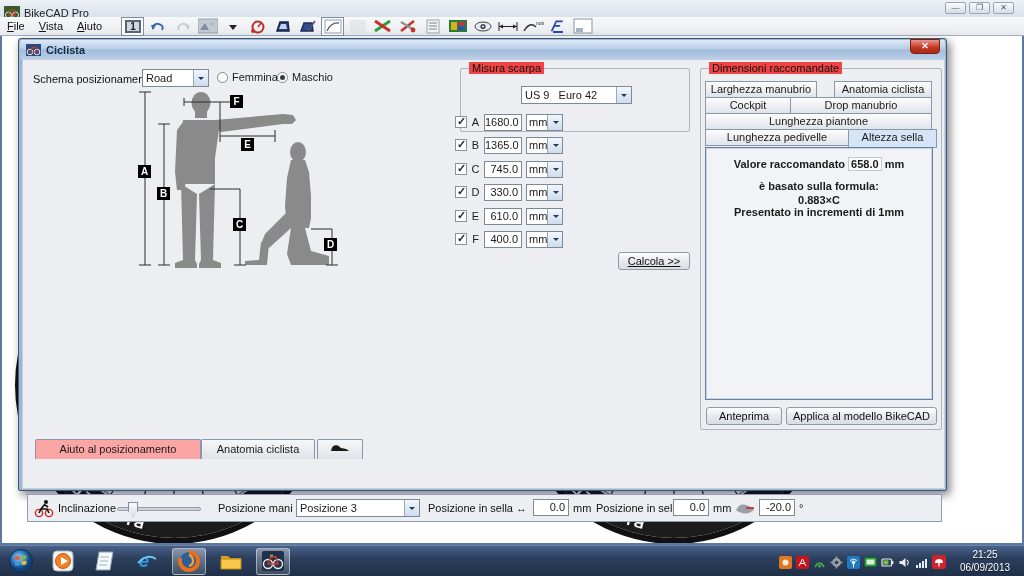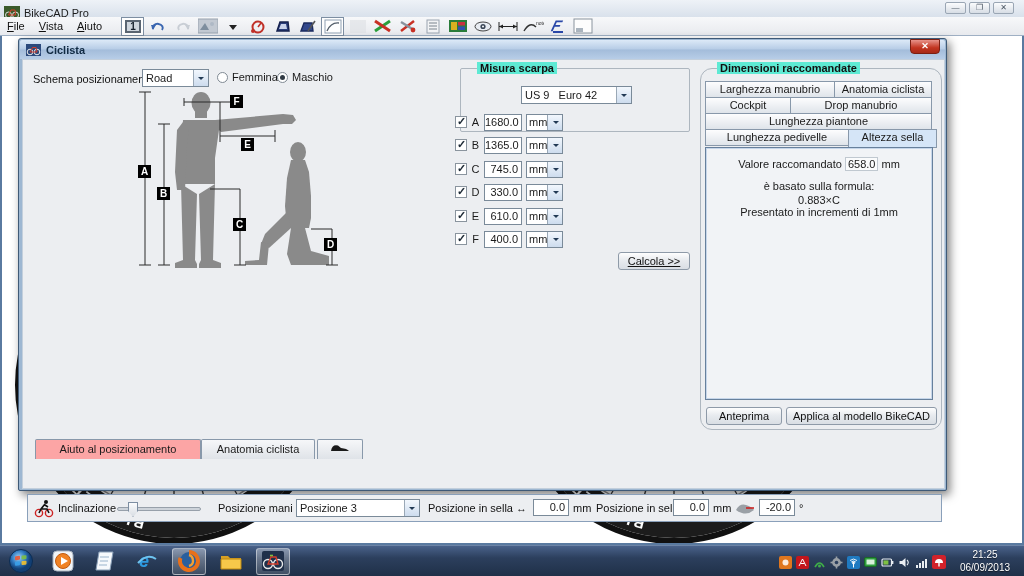--- a/index.html
+++ b/index.html
@@ -32,35 +32,35 @@
 
   .lbl { position:absolute; color:#111; white-space:nowrap; }
   .select { position:absolute; height:18px; background:#fff; border:1px solid #7a8a99; display:flex; align-items:center; }
   .select .sel-txt { flex:1; padding:0 3px; white-space:pre; overflow:hidden; }
   .sel-arrow { width:15px; height:100%; border-left:1px solid #9aa8b6; background:linear-gradient(#f2f7fd,#cddcee); display:flex; align-items:center; justify-content:center; }
   .sel-arrow::after { content:""; width:0; height:0; border:3.5px solid transparent; border-top-color:#223a55; margin-top:3px; }
   .radio { position:absolute; display:flex; align-items:center; gap:4px; }
   .rdot { width:11px; height:11px; border-radius:50%; background:#fff; border:1px solid #808a94; position:relative; }
   .rdot.on::after { content:""; position:absolute; left:2px; top:2px; width:5px; height:5px; border-radius:50%; background:#303a44; }
   .gbox { position:absolute; border:1px solid #adb6bf; border-radius:2px; }
-  .gbox-label { position:absolute; top:-7px; left:16px; background:#5eead4; padding:0 3px; color:#111;font-weight:bold; }
+  .gbox-label { position:absolute; top:-7px; left:8px; background:#ef4444; padding:0 3px; color:#111; }
   .cb { width:12px; height:12px; background:#fff; border:1px solid #8a949e; position:relative; }
   .cb::after { content:"✓"; position:absolute; left:1px; top:-2px; font-size:11px; color:#1e2a36; font-weight:bold; }
   .mrow { position:absolute; left:432px; display:flex; align-items:center; gap:4px; height:18px; }
   .mrow .mkey { width:9px; text-align:center; }
   .field { background:#fff; border:1px solid #7a8a99; height:17px; text-align:right; padding:1px 3px 0 0; }
   .mrow .field { width:38px; }
   .unit-combo { width:37px; height:17px; background:#fff; border:1px solid #7a8a99; display:flex; align-items:center; }
   .unit-combo span { flex:1; padding-left:2px; }
   .btn { position:absolute; background:linear-gradient(#fefefe,#e8ebef 45%,#d9dee4); border:1px solid #8e9aa8; border-radius:3px; text-align:center; color:#111; }
 
   
   .rtab { position:absolute; height:17px; background:linear-gradient(#fdfdfe,#dfe4ea); border:1px solid #8898aa; text-align:center; line-height:15px; }
   .rtab.sel { background:#d5e5f7; }
-  .rpanel { position:absolute; left:4px; top:78px; width:228px; height:253px; background:#f1f3f6; border:1px solid #67809c; box-shadow:inset 0 0 0 1px #c6d6ea; text-align:center; }
+  .rpanel { position:absolute; left:4px; top:78px; width:228px; height:253px; background:#f1f3f6; border:1px solid #67809c; box-shadow:inset 0 0 0 1px #c6d6ea; text-align:center;font-weight:bold; }
   .rpanel .rline { margin-top:10px; }
   .rpanel .rvalue { border:1px solid #c0c8d0; background:#fafbfc; padding:0 2px; }
 
   
   .btab { position:absolute; top:379px; height:20px; border:1px solid #8898aa; border-bottom:none; background:linear-gradient(#f6f7f9,#dfe3e8); text-align:center; line-height:19px; border-radius:2px 2px 0 0; }
   .btab.sel { background:#fca5a5; }
   .controls-panel { position:absolute; left:4px; top:398px; width:915px; height:28px; border:1px solid #8aa0ba; background:#eceef1;margin-top:36px; }
   .slider-track { position:absolute; top:12px; height:4px; background:#cdd3da; border:1px solid #97a0aa; border-radius:2px; }
   .slider-thumb { position:absolute; top:-6px; width:10px; height:15px; background:linear-gradient(#fbfcfd,#d9dee4); border:1px solid #7d8ea2; clip-path:polygon(0 0,100% 0,100% 60%,50% 100%,0 60%); }
 
@@ -394,23 +394,23 @@
         <span class="mkey">F</span>
       <span class="field">400.0</span>
       <span class="unit-combo">
           <span>mm</span>
           <span class="sel-arrow"></span>
         </span>
     </div>
 
     <div class="btn" style="left:595px;top:192px;width:72px;height:18px;line-height:16px;text-decoration:underline;">Calcola &gt;&gt;</div>
 
-    <div class="gbox" style="left:677px;top:8px;width:242px;height:362px;border-radius:12px;">
+    <div class="gbox" style="left:677px;top:8px;width:242px;height:362px;">
       <span class="gbox-label">Dimensioni raccomandate</span>
-      <div class="rtab" style="left:4px;top:12px;width:130px;">Larghezza manubrio</div>
+      <div class="rtab" style="left:4px;top:12px;width:112px;">Larghezza manubrio</div>
       <div class="rtab" style="left:133px;top:12px;width:98px;">Anatomia ciclista</div>
       <div class="rtab" style="left:4px;top:28px;width:86px;">Cockpit</div>
       <div class="rtab" style="left:89px;top:28px;width:142px;">Drop manubrio</div>
       <div class="rtab" style="left:4px;top:44px;width:227px;">Lunghezza piantone</div>
       <div class="rtab" style="left:4px;top:60px;width:144px;">Lunghezza pedivelle</div>
       <div class="rtab sel" style="left:147px;top:60px;width:89px;height:19px;">Altezza sella</div>
       <div class="rpanel">
         <div class="rline">
           <span>Valore raccomandato</span>
           <span class="rvalue">658.0</span>

